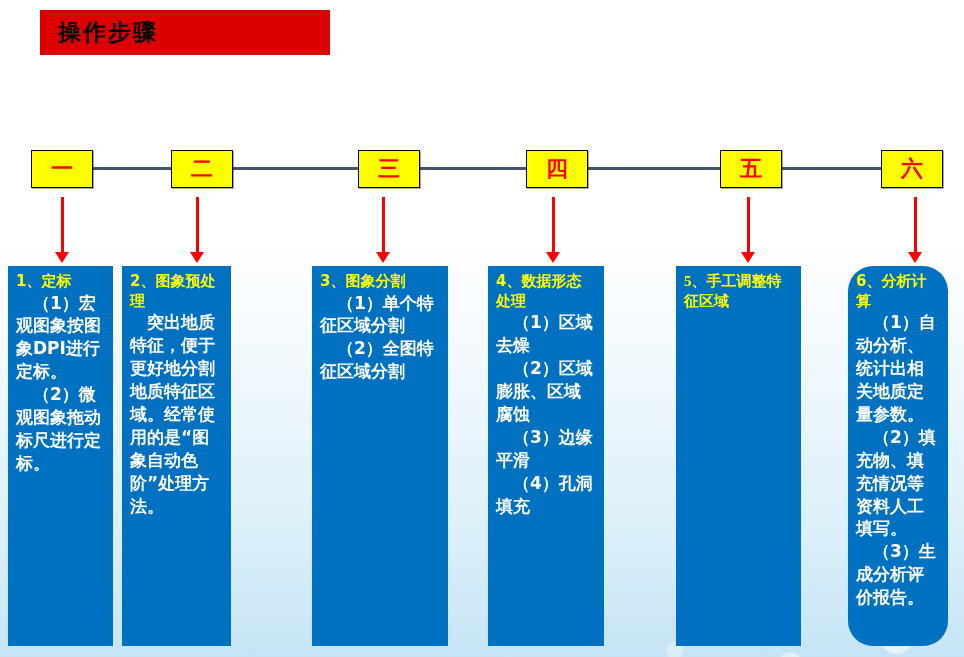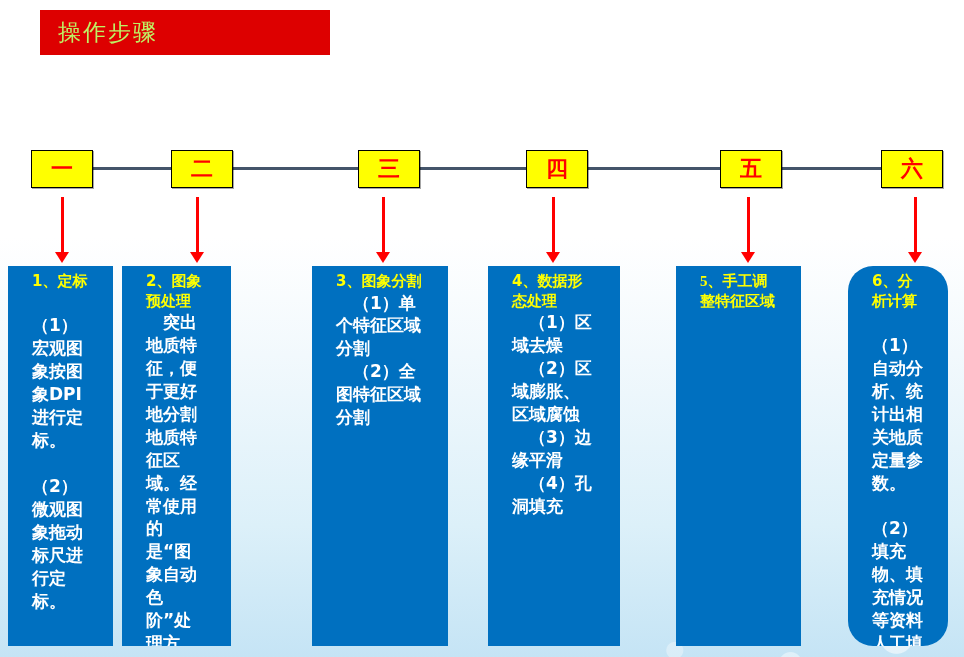--- a/index.html
+++ b/index.html
@@ -16,23 +16,23 @@
       radial-gradient(circle at 82% 101%, rgba(255,255,255,0.45) 0 11px, rgba(255,255,255,0) 12px),
       radial-gradient(circle at 70% 99%, rgba(255,255,255,0.35) 0 8px, rgba(255,255,255,0) 9px),
       linear-gradient(180deg, #ffffff 0%, #ffffff 36%, #f2f9fd 54%, #dcf0f9 80%, #c5e4f5 100%);
   }
 
   .banner {
     position: absolute;
     left: 40px; top: 10px;
     width: 290px; height: 45px;
     background: var(--banner-red, #dd0000);
-    color: #bef264;
+    color: #000000;
     font-size: 23px;
-    font-weight: normal;
+    font-weight: bold;
     display: flex;
     align-items: center;
     padding-left: 18px;
     letter-spacing: 2px;
   }
 
   .connector {
     position: absolute;
     left: 62px; top: 167px;
     width: 850px; height: 3px;
@@ -86,28 +86,28 @@
   .arrow-3 { left: 376px; }
   .arrow-4 { left: 546px; }
   .arrow-5 { left: 741px; }
   .arrow-6 { left: 908px; }
 
   .column {
     position: absolute;
     top: 266px;
     height: 380px;
     background: var(--column-blue, #0070c0);
-    padding: 6px 24px;
+    padding: 6px 8px;
     overflow: hidden;
     z-index: 2;
   }
   .col-1 { left: 8px;   width: 105px; }
   .col-2 { left: 122px; width: 109px; }
   .col-3 { left: 312px; width: 136px; }
-  .col-4 { left: 488px; width: 132px; }
+  .col-4 { left: 488px; width: 116px; }
   .col-5 { left: 676px; width: 125px; font-family: Liberation Serif, serif; }
   .col-6 { left: 848px; width: 100px; border-radius: 25px; }
 
   .heading {
     color: var(--heading-yellow, #ffff00);
     font-weight: bold;
     font-size: 15px;
     line-height: 1.3;
   }
   .body {

